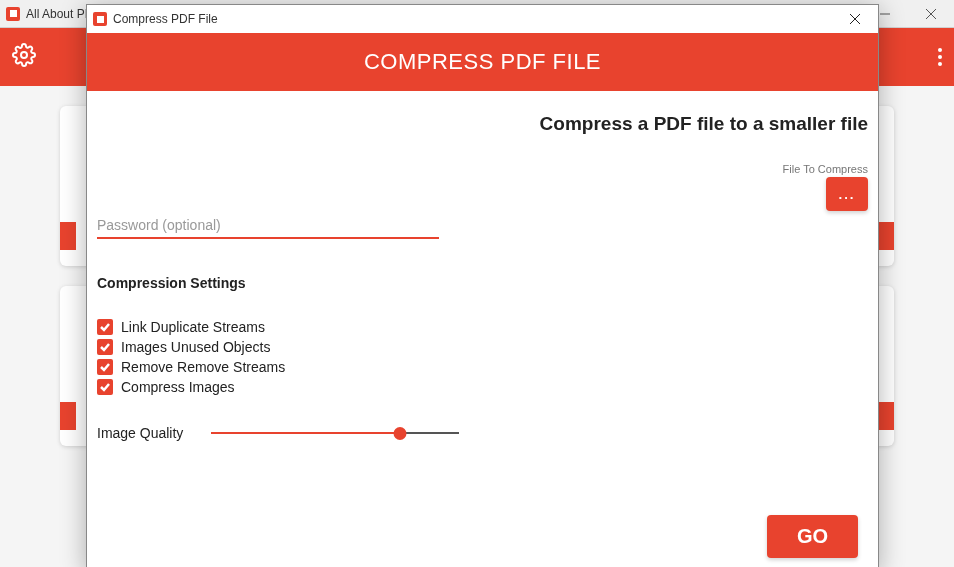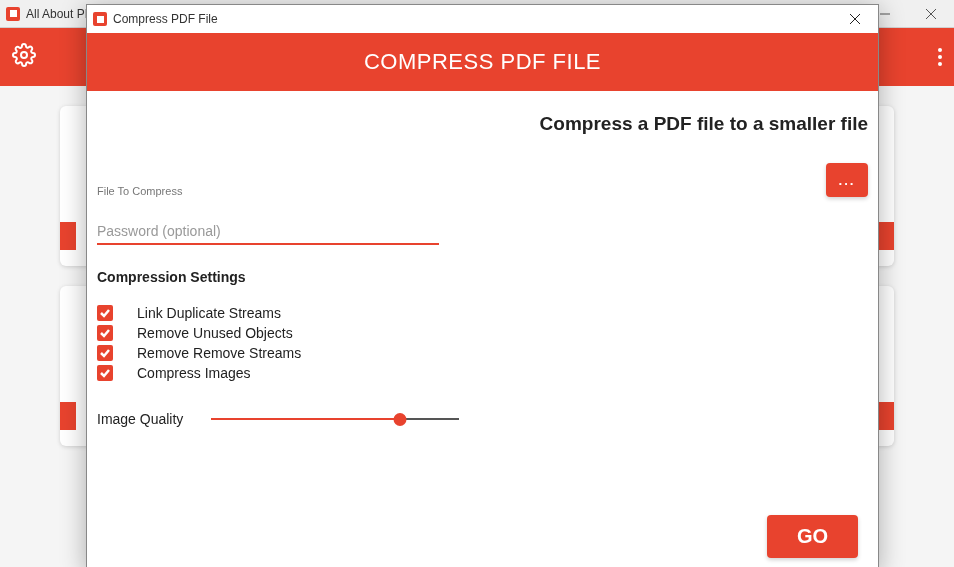--- a/index.html
+++ b/index.html
@@ -135,22 +135,21 @@
   text-align: right;
   font-size: 19px;
   font-weight: 600;
   color: #222;
   margin-bottom: 28px;
 }
 
 .file-row {
   display: flex;
   align-items: flex-end;
-  gap: 14px;
-  margin-bottom: 20px;
+  flex-direction: column;
 }
 .file-field {
   flex: 1;
   position: relative;
 }
 .float-label {
   font-size: 11px;
   color: #777;
   display: block;
   margin-bottom: 2px;
@@ -178,35 +177,35 @@
   cursor: pointer;
   display: flex; align-items: center; justify-content: center;
   font-weight: bold;
   letter-spacing: 2px;
   box-shadow: 0 2px 4px rgba(0,0,0,0.18);
   margin-bottom: 2px;
 }
 
 .pwd-field {
   width: 342px;
-  margin-bottom: 24px;
+  margin-bottom: 36px;
 }
 
 .section-title {
   font-size: 14px;
   font-weight: 700;
   color: #222;
-  margin-bottom: 20px;
+  margin-bottom: 28px;
 }
 
 .checks { display: flex; flex-direction: column; gap: 4px; margin-bottom: 30px; }
 .check-row {
   display: flex;
   align-items: center;
-  gap: 24px;
+  gap: 8px;
   font-size: 14px;
   color: #222;
 }
 .checkbox {
   width: 16px; height: 16px;
   background: #e8432e;
   border-radius: 2px;
   display: flex; align-items: center; justify-content: center;
   cursor: pointer;
 }
@@ -349,21 +348,21 @@
             </svg>
           </span>
         <span>Link Duplicate Streams</span>
       </div>
       <div class="check-row">
         <span class="checkbox">
             <svg viewBox="0 0 12 12">
               <polyline points="2,6 5,9 10,3"></polyline>
             </svg>
           </span>
-        <span>Remove Unused Objects</span>
+        <span>Images Unused Objects</span>
       </div>
       <div class="check-row">
         <span class="checkbox">
             <svg viewBox="0 0 12 12">
               <polyline points="2,6 5,9 10,3"></polyline>
             </svg>
           </span>
         <span>Remove Remove Streams</span>
       </div>
       <div class="check-row">

